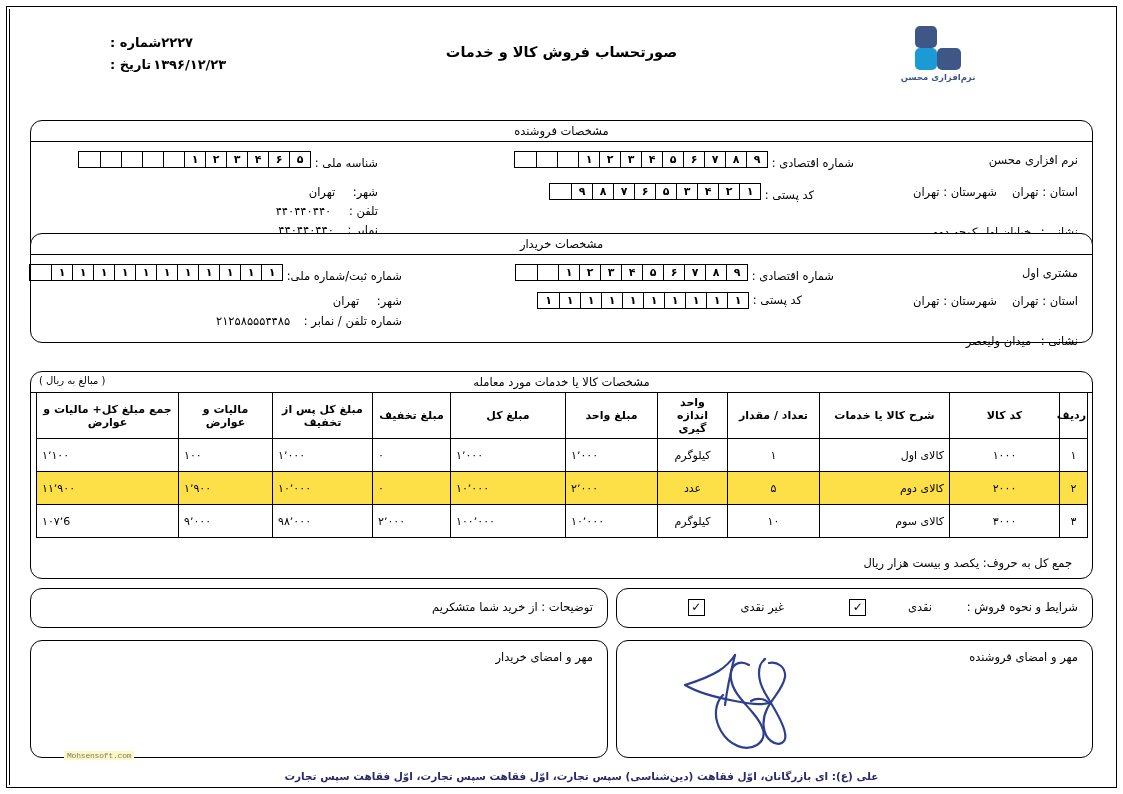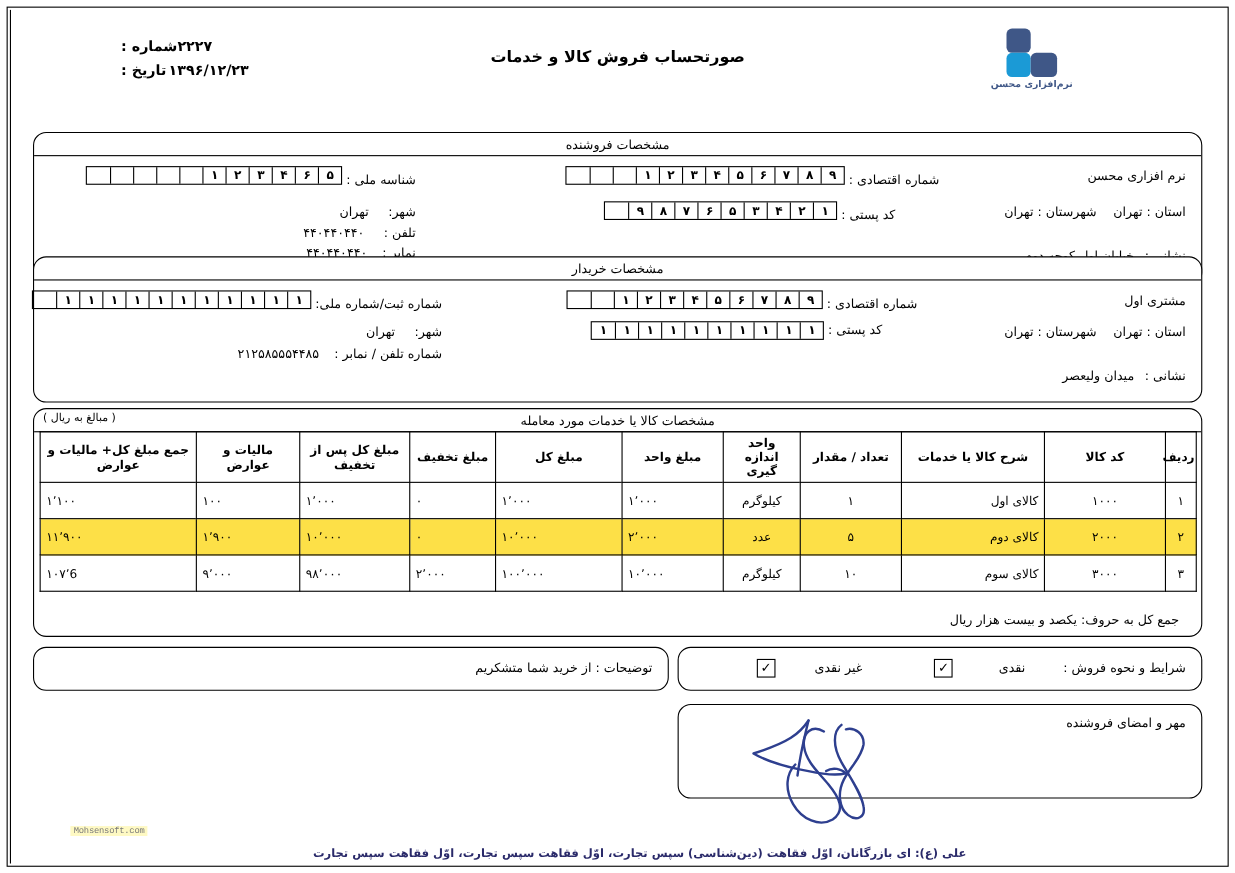--- a/index.html
+++ b/index.html
@@ -301,21 +301,21 @@
       <span>نمابر :</span>
       <span style="margin-right:10px;">۴۴۰۴۴۰۴۴۰</span>
     </div>
 
     <div class="fld" style="right:14px; top:104px;">
       <span>نشانی :</span>
       <span style="margin-right:6px;">خیابان اول کوچه دوم</span>
     </div>
   </div>
 
-  <div class="panel" style="left:30px; top:233px; width:1063px; height:133px;">
+  <div class="panel" style="left:30px; top:233px; width:1063px; height:110px;">
     <div class="panel-title">مشخصات خریدار</div>
 
     <div class="fld" style="right:14px; top:32px;">
       <span>مشتری اول</span>
     </div>
 
     <div class="fld" style="right:258px; top:30px;">
       <span class="fld-label">شماره اقتصادی :</span>
       <span class="digits">
           <span class="cell"></span>
@@ -477,30 +477,33 @@
     <div class="fld" style="right:308px; top:10px;">
       <span>غیر نقدی</span>
       <span class="cbox" style="margin-right:32px;">✓</span>
     </div>
   </div>
 
   <div class="panel" style="left:30px; top:588px; width:578px; height:40px;">
     <div class="fld" style="right:14px; top:11px;">توضیحات : از خرید شما متشکریم</div>
   </div>
 
-  <div class="panel" style="left:616px; top:640px; width:477px; height:86px;">
+  <div class="panel" style="left:616px; top:640px; width:477px; height:118px;">
     <div class="sig-label">مهر و امضای فروشنده</div>
     <svg width="200" height="110" viewBox="0 0 200 110" style="position:absolute; left:48px; top:4px;">
       <g fill="none" stroke="#2e3f8f" stroke-width="2.2" stroke-linecap="round" stroke-linejoin="round">
         <path d="M 70 10 C 62 22, 52 30, 20 40 C 30 46, 48 52, 70 56 C 84 59, 96 60, 104 58"></path>
         <path d="M 70 10 C 66 26, 62 44, 60 60"></path>
         <path d="M 84 20 C 74 14, 64 20, 66 34 C 68 48, 80 58, 88 68 C 98 80, 104 92, 92 100 C 80 107, 64 100, 56 86 C 48 72, 50 58, 58 50"></path>
         <path d="M 100 14 C 92 20, 92 34, 100 48 C 108 62, 118 76, 120 88 C 122 98, 114 102, 106 96 C 98 90, 96 76, 102 64 C 108 52, 118 44, 120 32 C 121 22, 112 16, 104 18"></path>
         <path d="M 86 56 C 92 52, 100 54, 104 58"></path>
       </g>
     </svg>
   </div>
 
+  <div class="panel" style="left:30px; top:640px; width:578px; height:118px;">
+    <div class="sig-label">مهر و امضای خریدار</div>
+  </div>
 
   <div class="watermark" style="left:64px; top:751px;">Mohsensoft.com</div>
   <div class="foot-quote">علی (ع): ای بازرگانان، اوّل فقاهت (دین‌شناسی) سپس تجارت، اوّل فقاهت سپس تجارت، اوّل فقاهت سپس تجارت</div>
 
 </div>
 
 </body></html>

